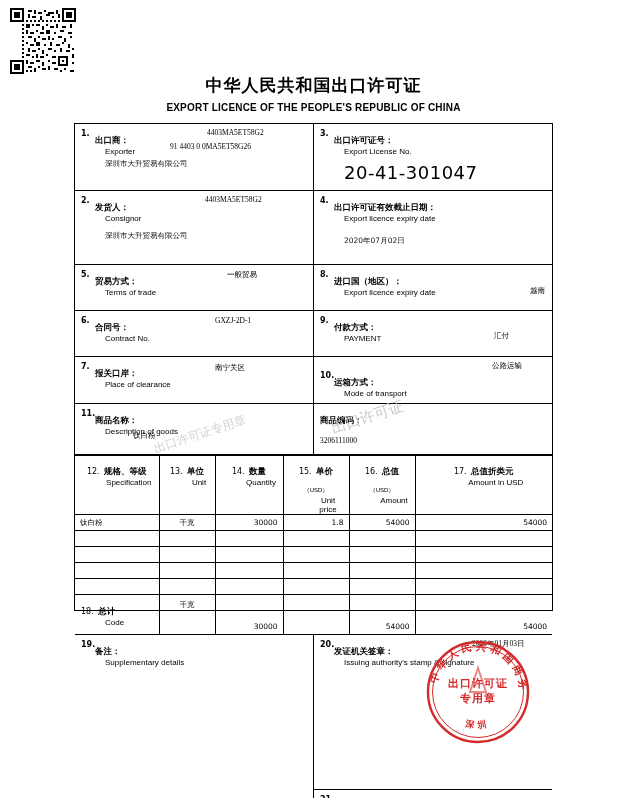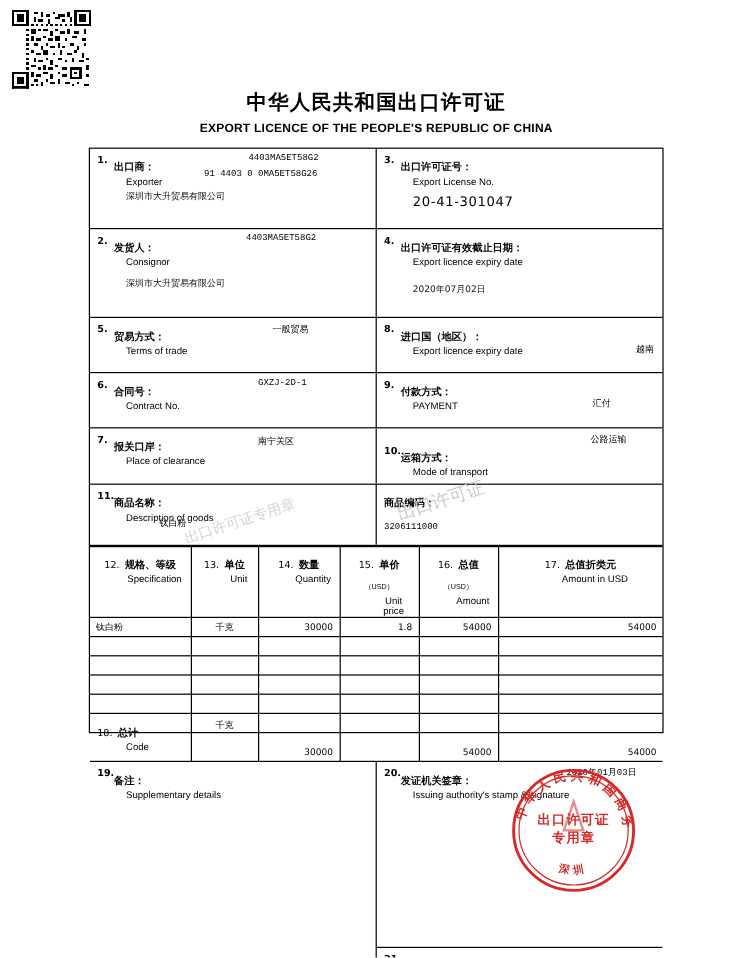--- a/index.html
+++ b/index.html
@@ -84,25 +84,25 @@
   .pad { padding: 5px 6px 4px 6px; }
   .indent { margin-left: 24px; }
 
   .val {
     font-family: "DejaVu Sans", sans-serif;
     font-size: 7.5px;
     color: #111;
   }
 
   
-  .v-abs { position: absolute; font-family: Liberation Mono, monospace; font-size: 7.5px; }
+  .v-abs { position: absolute; font-family: Liberation Serif, serif; font-size: 7.5px; }
 
   .licno {
     font-family: "DejaVu Sans", sans-serif;
-    font-size: 11px;
+    font-size: 18px;
     letter-spacing: 0.5px;
   }
 
   
   .gtable { width: 100%; border-collapse: collapse; table-layout: fixed; }
   .gtable td, .gtable th {
     border: 1px solid #000;
     padding: 0;
     font-weight: normal;
   }

